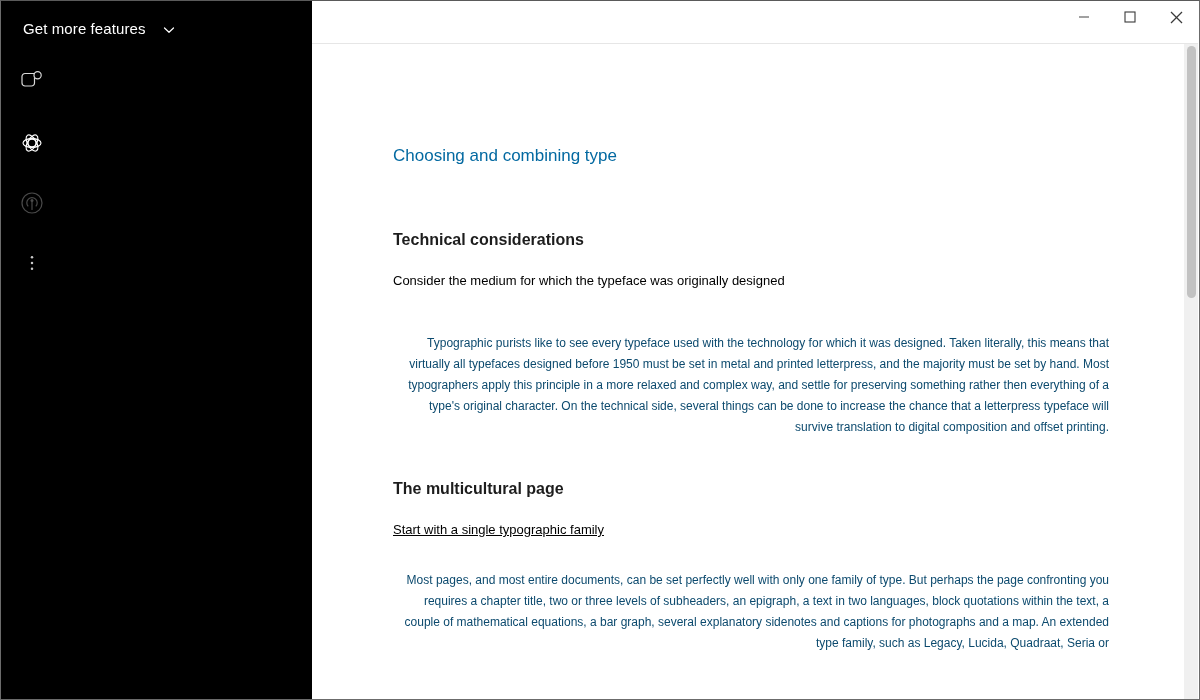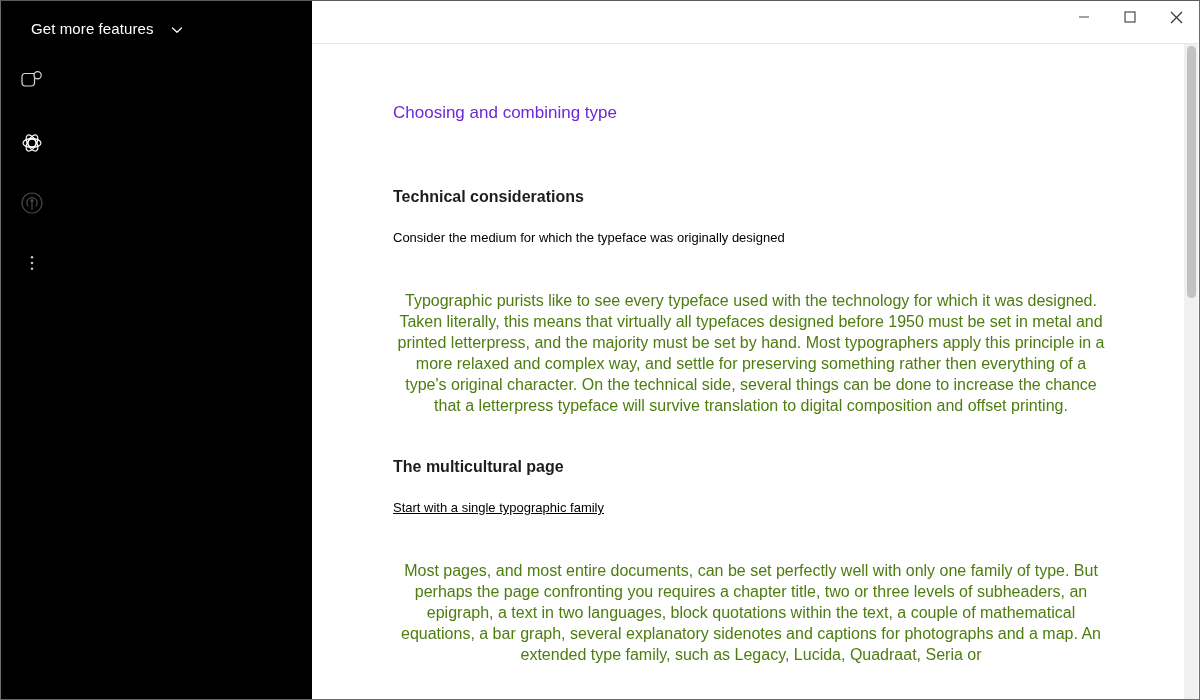--- a/index.html
+++ b/index.html
@@ -29,21 +29,21 @@
     width: 311px;
     height: 700px;
     background: #000000;
     z-index: 5;
   }
 
   .sidebar-header {
     display: flex;
     align-items: center;
     gap: 16px;
-    padding: 14px 0 0 30px;
+    padding: 14px 0 0 22px;
     height: 42px;
     cursor: default;
     text-align: right;
   }
   .sidebar-header-label {
     color: #ffffff;
     font-size: 15px;
     line-height: 18px;
     letter-spacing: 0.1px;
     white-space: nowrap;
@@ -123,48 +123,48 @@
     right: 0;
     padding: 0;
   }
   .doc-inner {
     width: 716px;
     margin-left: 81px;
   }
   .doc-title {
     font-size: 17px;
     line-height: 22px;
-    color: #6d28d9;
-    margin-top: 58px;
+    color: #0369a1;
+    margin-top: 101px;
     font-weight: normal;
   }
   .doc-h2 {
     font-size: 16px;
     line-height: 21px;
     color: #1d1d1d;
     margin-top: 62px;
     font-weight: bold;
   }
   .doc-h3 {
     font-size: 13px;
     line-height: 22px;
     color: #000000;
     margin-top: 20px;
     font-weight: normal;
   }
   .doc-p {
-    font-size: 16px;
+    font-size: 12px;
     line-height: 21px;
-    color: #4d7c0f;
+    color: #0c4a6e;
     margin-top: 41px;
-    text-align: center;
+    text-align: right;
   }
   .doc-h2.second { margin-top: 40px; }
   .doc-h3.second { margin-top: 20px; text-decoration: underline; }
-  .doc-p.second { margin-top: 41px; }
+  .doc-p.second { margin-top: 29px; }
 
   
   .scrollbar-track {
     position: absolute;
     right: 1px;
     top: 43px;
     width: 14px;
     bottom: 0;
     background: #f0f0f0;
     z-index: 8;

